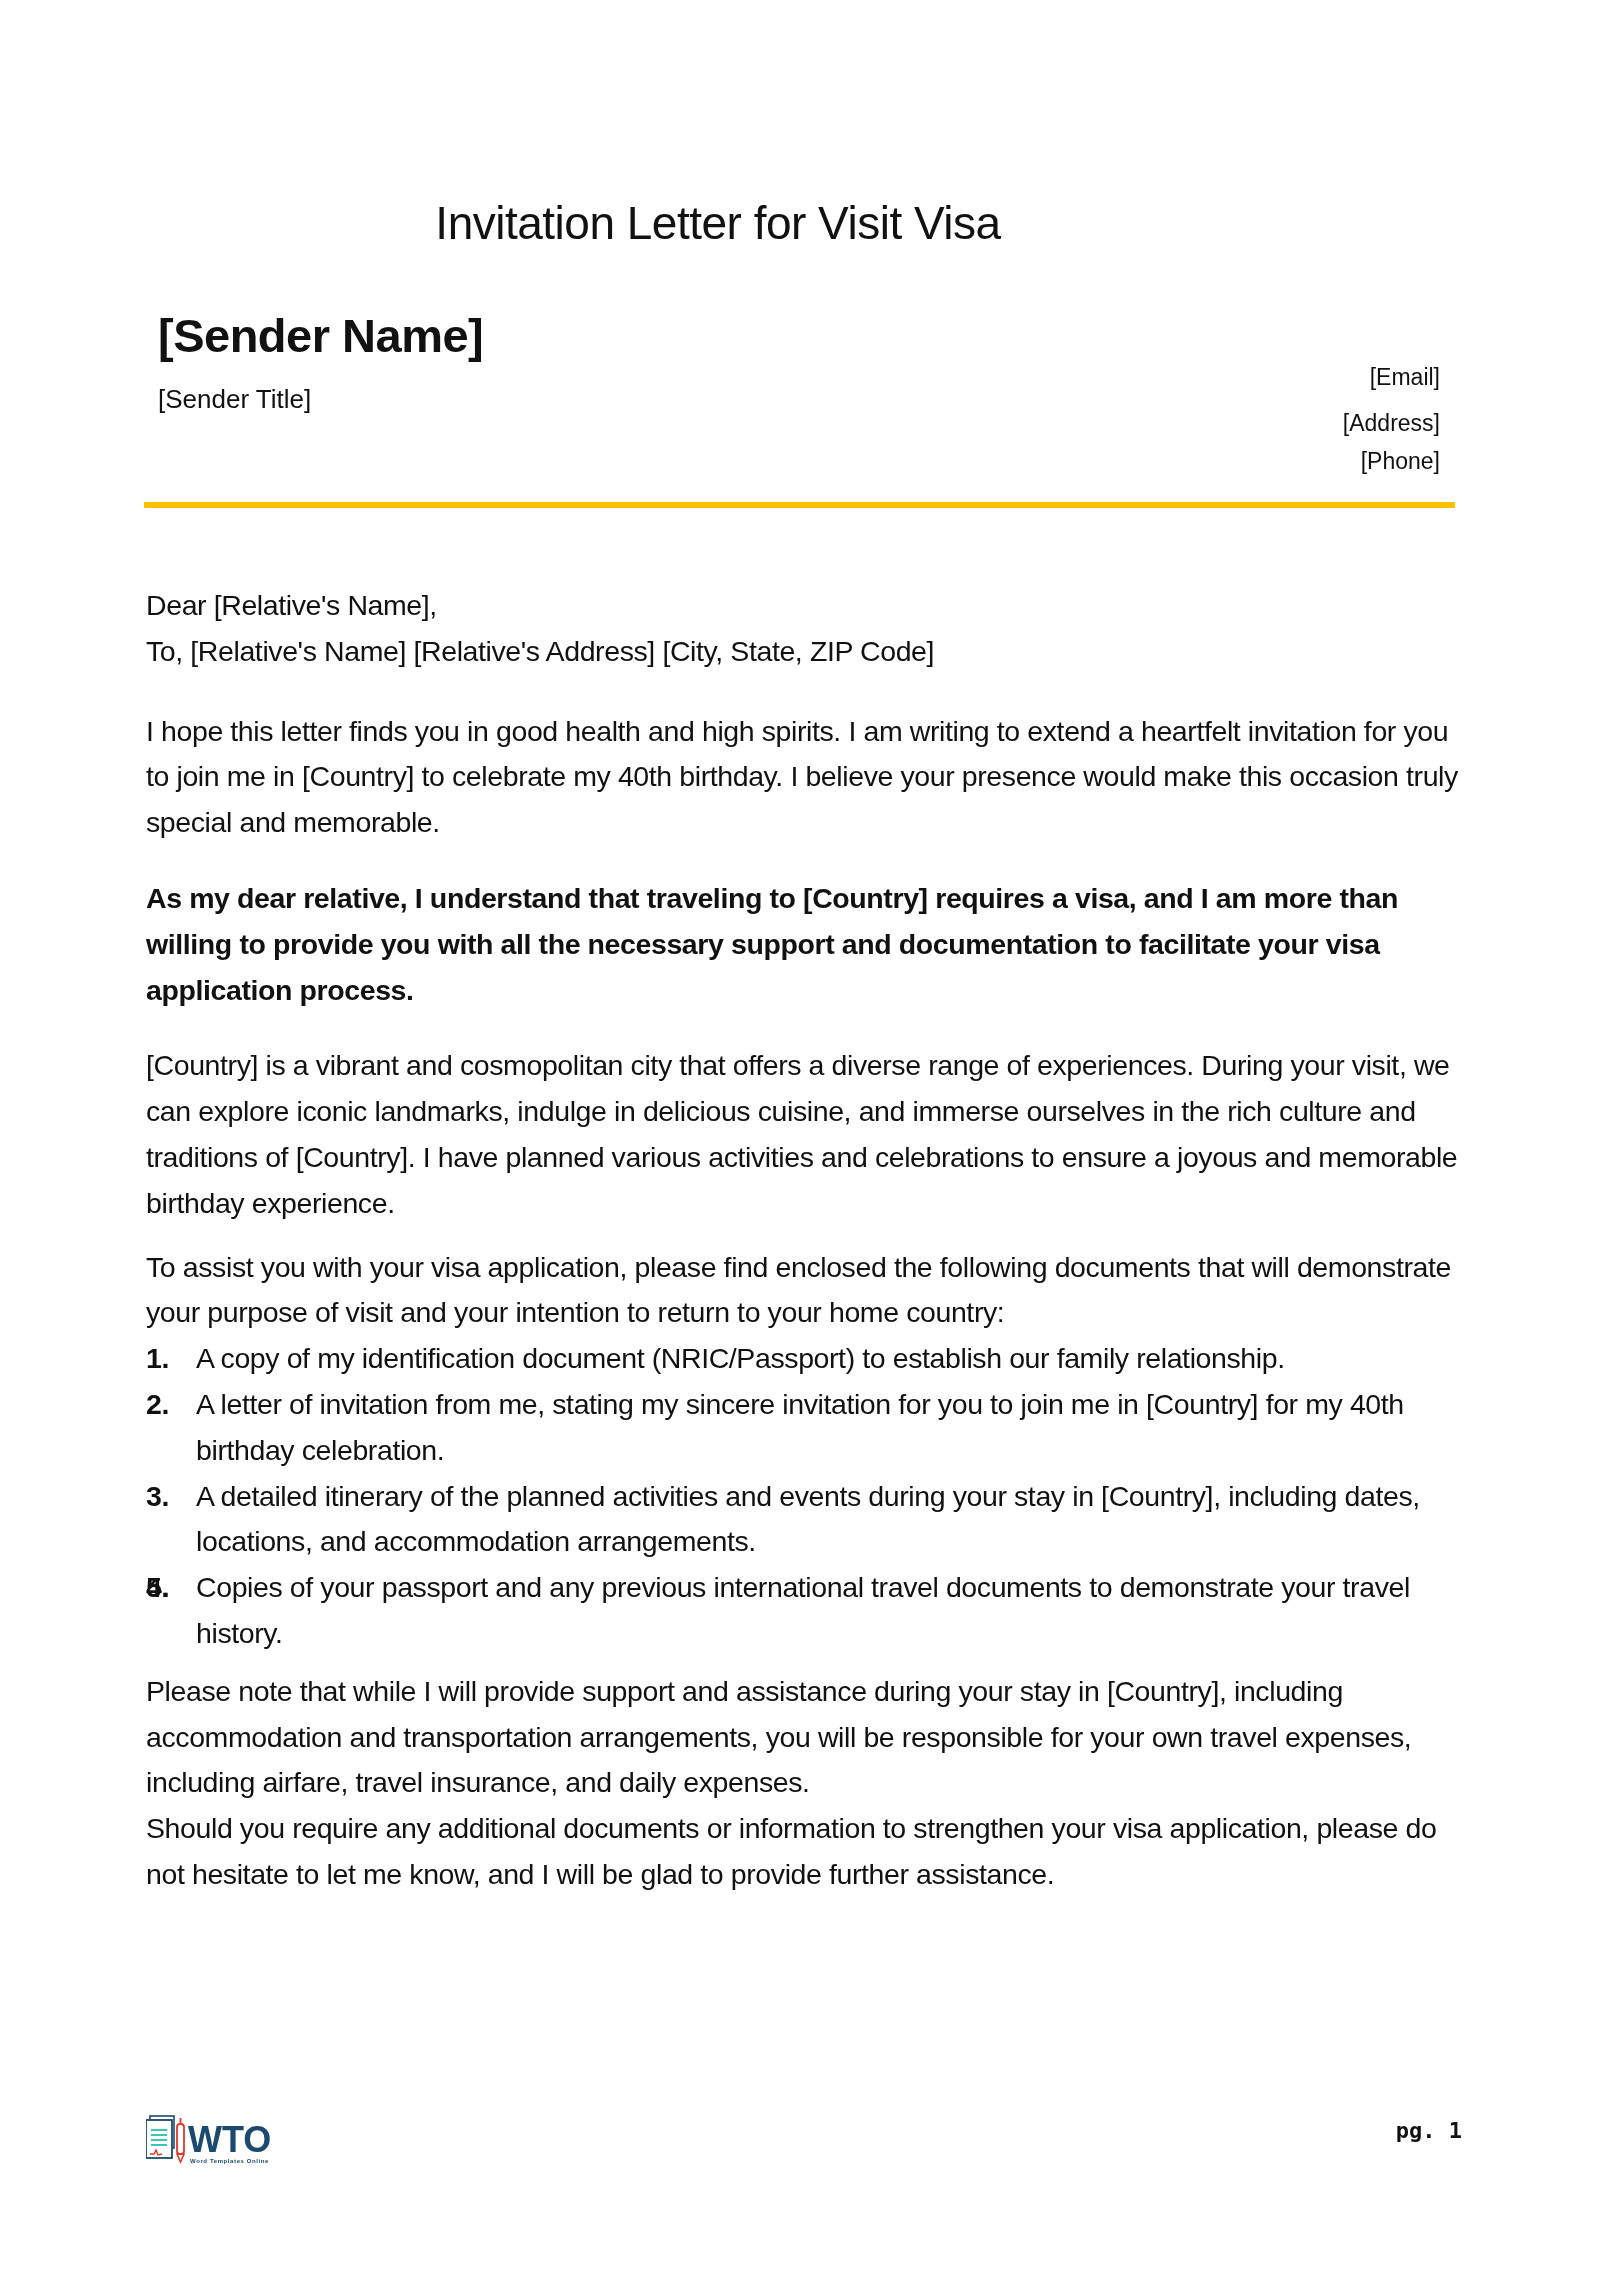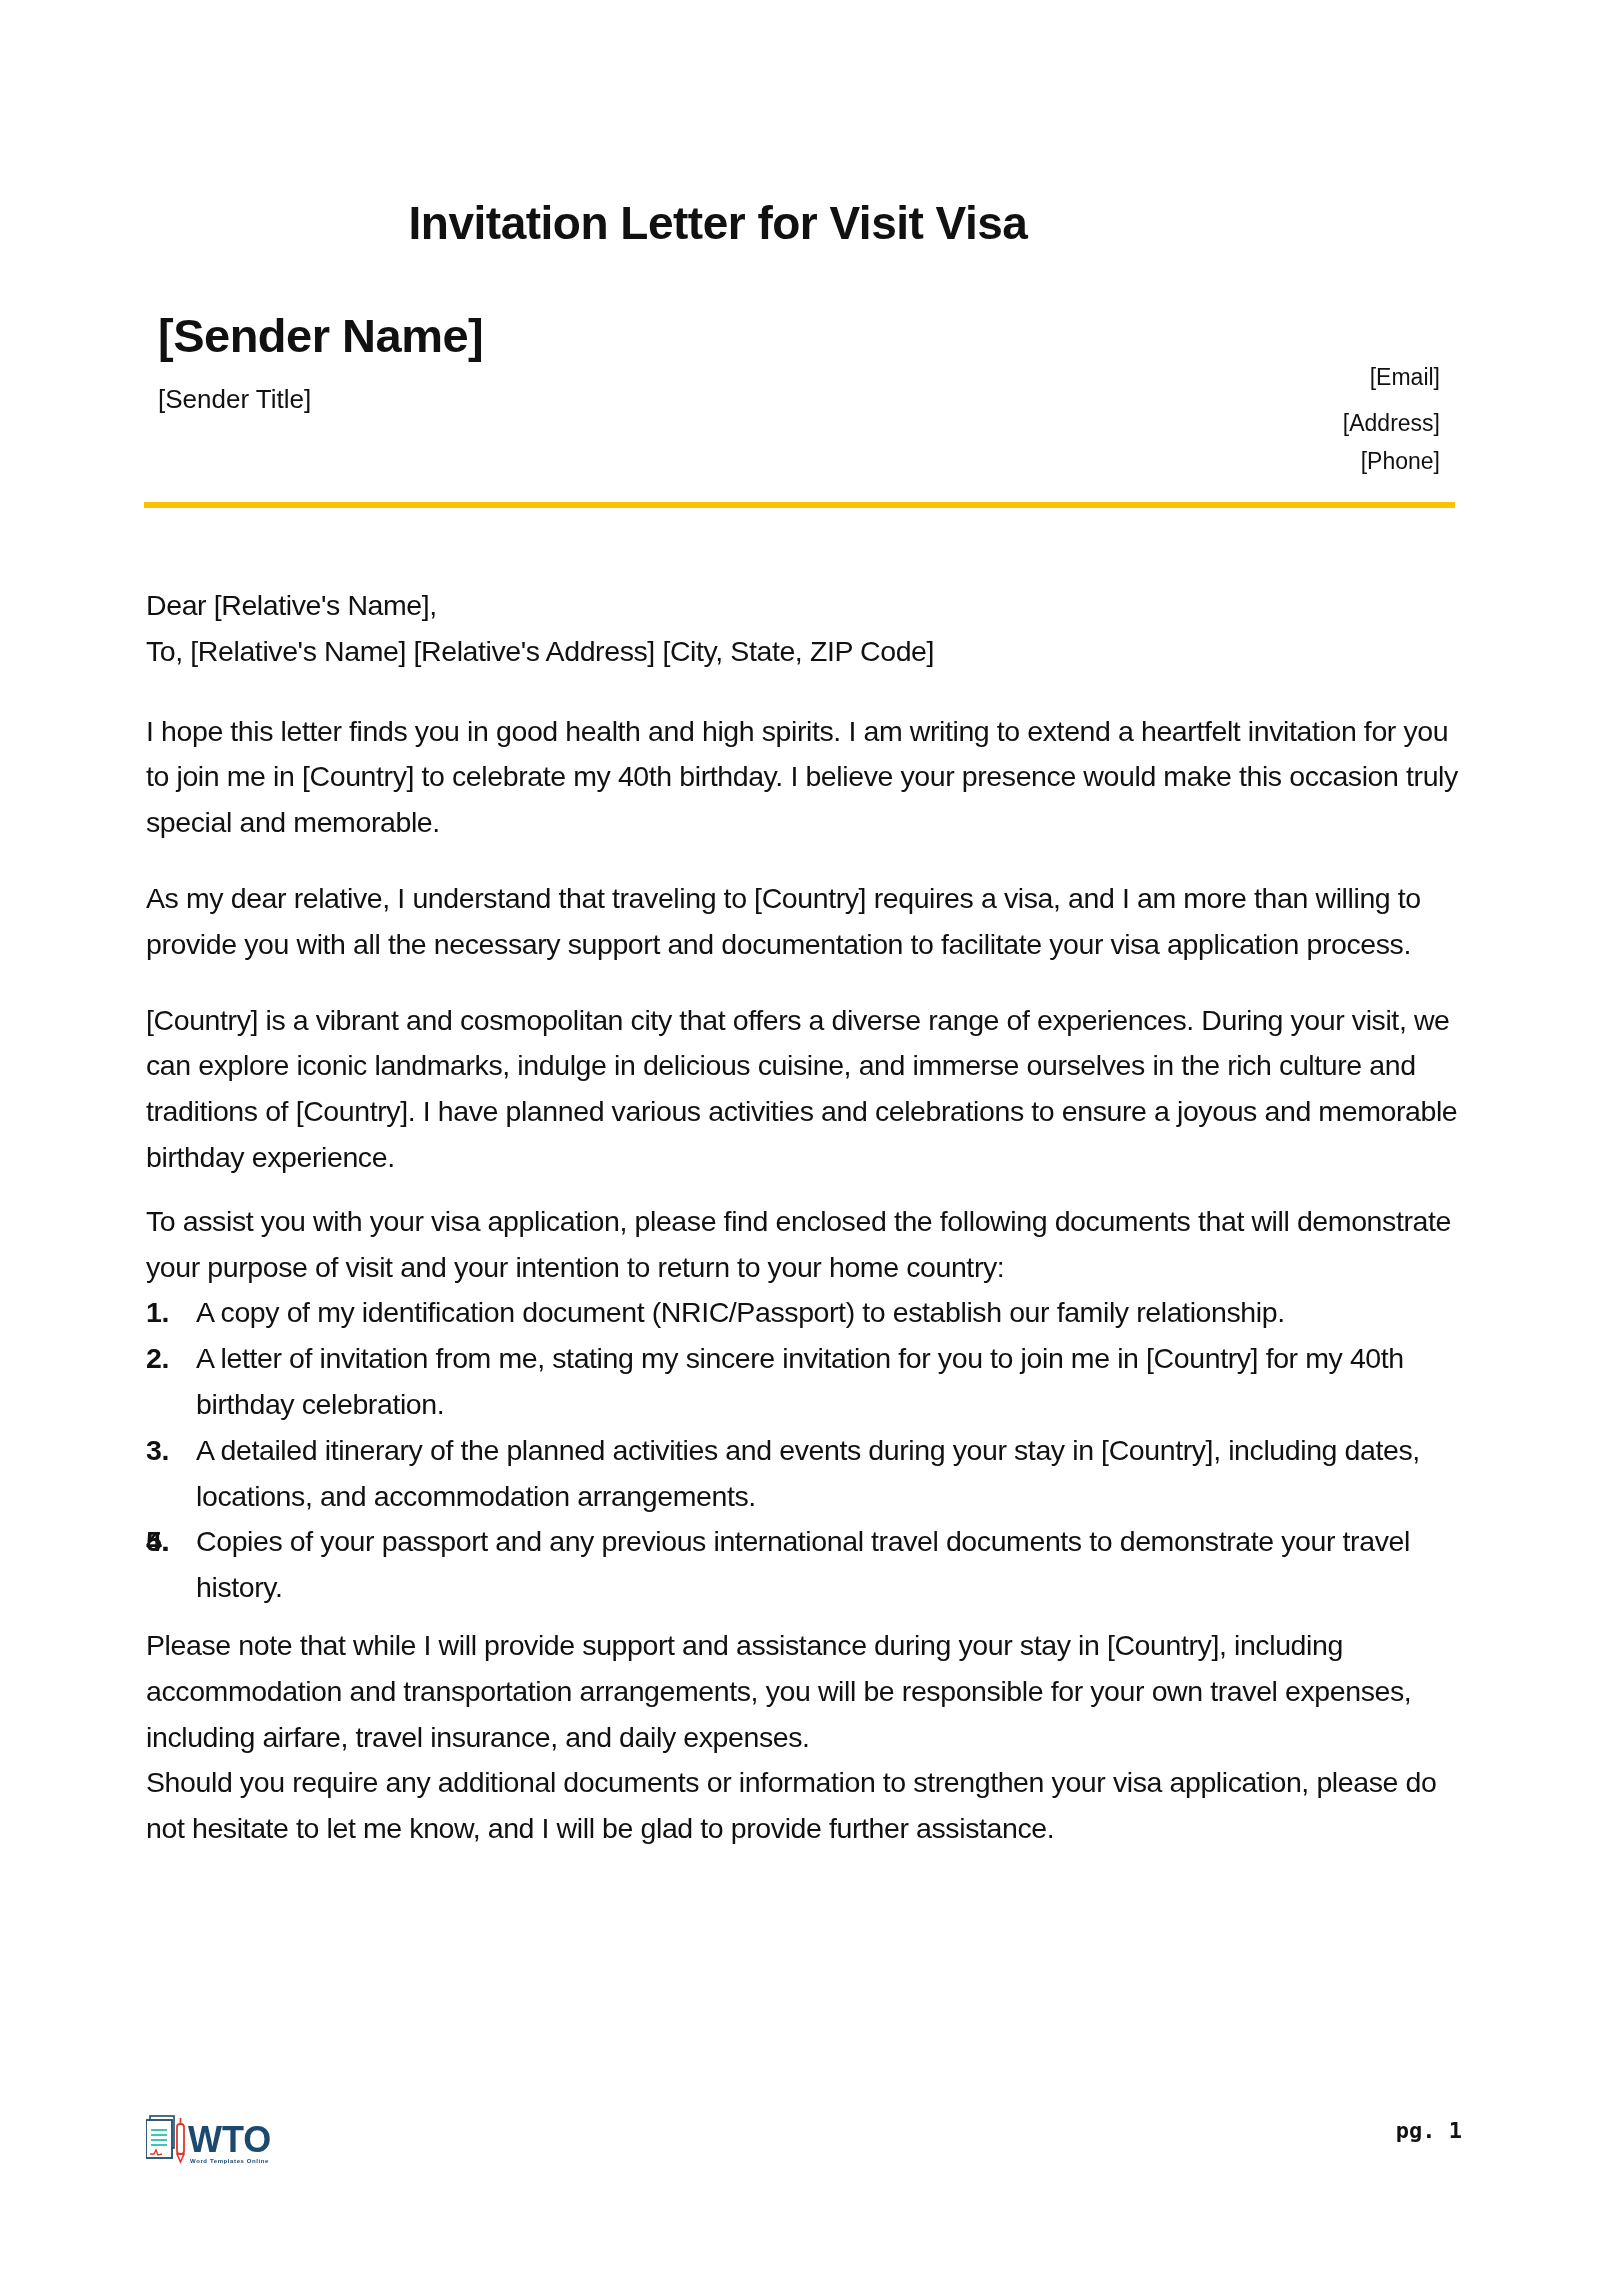--- a/index.html
+++ b/index.html
@@ -1,19 +1,19 @@
 <!DOCTYPE html>
 <html><head>
 <meta charset="utf-8">
 <style>
   html, body { margin:0; padding:0; background:#ffffff; }
   body { width:1600px; height:2270px; position:relative; overflow:hidden;
          font-family:"Liberation Sans", "DejaVu Sans", sans-serif; color:#111; }
   .abs { position:absolute; }
-  .title { left:0; width:1436px; top:196px; text-align:center; font-size:46px; font-weight:bold; letter-spacing:-0.5px; }
+  .title { left:0; width:1436px; top:196px; text-align:center; font-size:46px; font-weight:normal; letter-spacing:-0.5px; }
   .sender-name { left:158px; top:308px; font-size:47px; font-weight:bold; letter-spacing:-0.5px; }
   .sender-title { left:158px; top:384px; font-size:26px; }
   .contact { right:160px; text-align:center; font-size:23px;margin-top:21px; }
   .rule { left:144px; width:1311px; top:502px; height:6px; background:#FFC000; }
   .body-text { left:146px; width:1320px; font-size:28.5px; line-height:45.8px; letter-spacing:-0.4px; }
   .para { margin:0; }
   .list { margin:0; padding:0; list-style:none; }
   .list li { position:relative; padding-left:50px; }
   .list .num { position:absolute; left:0; top:0; font-weight:bold; }
   .footer-logo { left:146px; top:2110px; width:190px; height:60px; }
@@ -30,21 +30,21 @@
 <div class="abs contact" style="top:343px;">[Email]</div>
 <div class="abs contact" style="top:389px;">[Address]</div>
 <div class="abs contact" style="top:427px;">[Phone]</div>
 
 <div class="abs rule"></div>
 
 <div class="abs body-text" style="top:549px;">
   <p class="para" style="margin-top:34px;">Dear  [Relative's Name],</p>
   <p class="para">To, [Relative's Name] [Relative's Address] [City, State, ZIP Code]</p>
   <p class="para" style="margin-top:34px;">I hope this letter finds you in good health and high spirits. I am writing to extend a heartfelt invitation for you to join me in [Country] to celebrate my 40th birthday. I believe your presence would make this occasion truly special and memorable.</p>
-  <p class="para" style="margin-top:30px;">As my dear relative, I understand that traveling to [Country] requires a visa, and I am more than willing to provide you with all the necessary support and documentation to facilitate your visa application process.</p>
+  <p class="para" style="margin-top:30px;font-weight:bold;">As my dear relative, I understand that traveling to [Country] requires a visa, and I am more than willing to provide you with all the necessary support and documentation to facilitate your visa application process.</p>
   <p class="para" style="margin-top:30px;">[Country] is a vibrant and cosmopolitan city that offers a diverse range of experiences. During your visit, we can explore iconic landmarks, indulge in delicious cuisine, and immerse ourselves in the rich culture and traditions of [Country]. I have planned various activities and celebrations to ensure a joyous and memorable birthday experience.</p>
   <p class="para" style="margin-top:18px;">To assist you with your visa application, please find enclosed the following documents that will demonstrate your purpose of visit and your intention to return to your home country:</p>
   <ol class="list">
     <li><span class="num">1.</span><span>A copy of my identification document (NRIC/Passport) to establish our family relationship.</span></li>
     <li><span class="num">2.</span><span>A letter of invitation from me, stating my sincere invitation for you to join me in [Country] for my 40th birthday celebration.</span></li>
     <li><span class="num">3.</span><span>A detailed itinerary of the planned activities and events during your stay in [Country], including dates, locations, and accommodation arrangements.</span></li>
     <li><span class="num">4.</span></li>
     <li><span class="num">5.</span><span>Copies of your passport and any previous international travel documents to demonstrate your travel history.</span></li>
   </ol>
   <p class="para" style="margin-top:12px;">Please note that while I will provide support and assistance during your stay in [Country], including accommodation and transportation arrangements, you will be responsible for your own travel expenses, including airfare, travel insurance, and daily expenses.</p>

